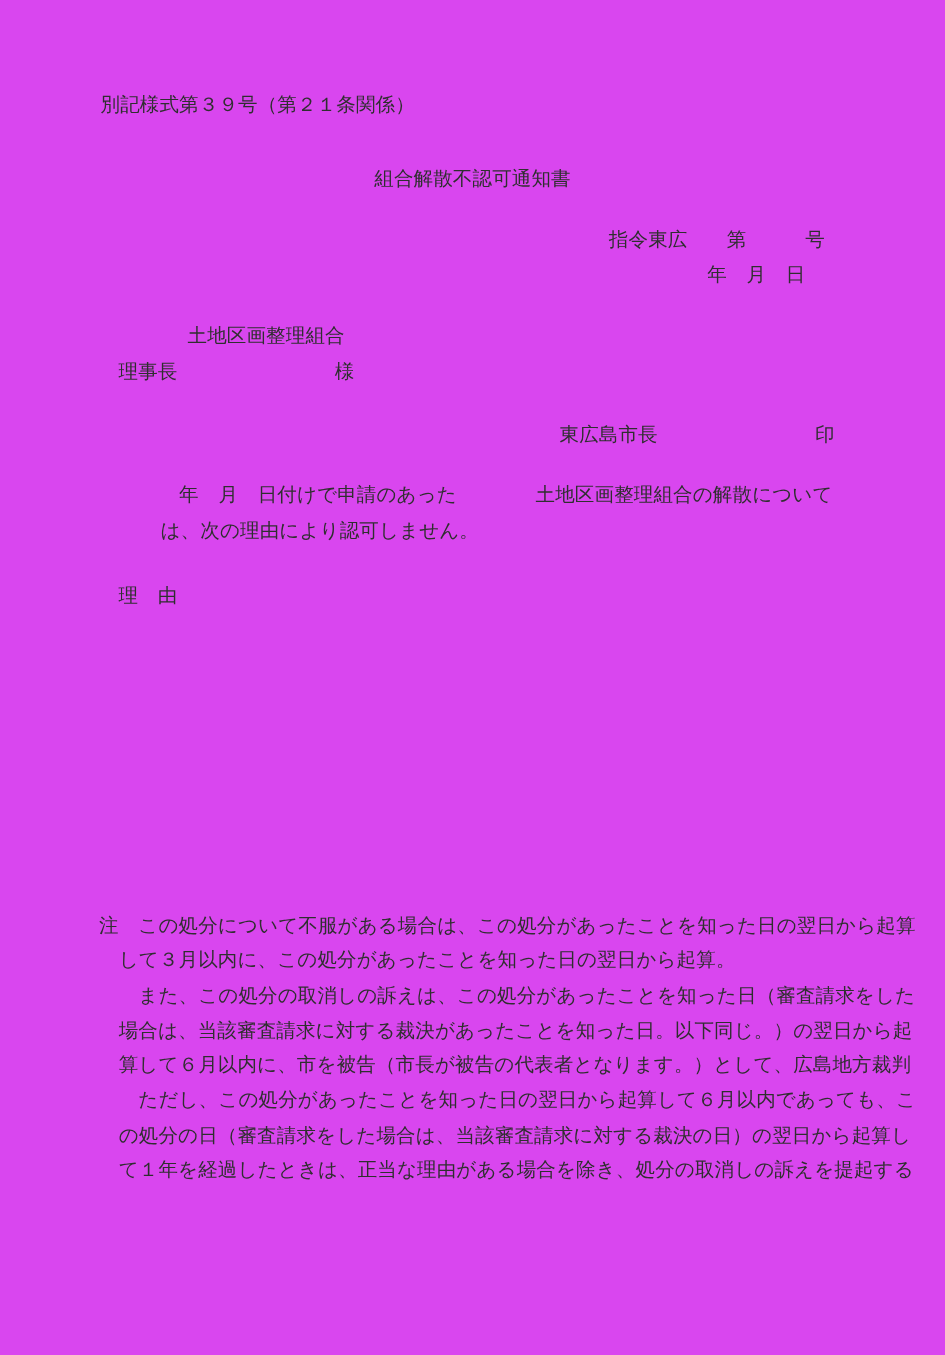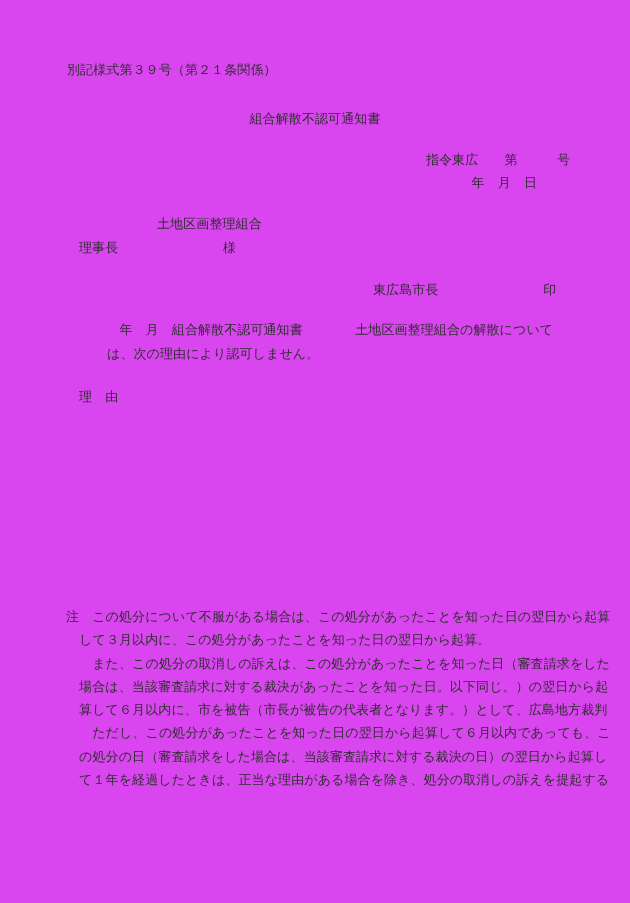--- a/index.html
+++ b/index.html
@@ -18,23 +18,23 @@
     overflow: hidden;
   }
   .line {
     position: absolute;
     white-space: pre;
     line-height: 23px;
     letter-spacing: 0.1px;
   }
   .form-number   { left: 67px;  top: 58px; }
   .doc-title     { left: 0;     top: 107px; width: 630px; text-align: center; }
-  .directive     { right: 60px; top: 148px; }
+  .directive     { right: 80px; top: 148px; }
   .issue-date    { right: 93px; top: 171px; text-align: right; }
-  .org-line      { left: 125px; top: 212px; margin-left: 32px; }
+  .org-line      { left: 125px; top: 212px; }
   .addressee     { left: 79px;  top: 236px; }
   .issuer        { left: 373px; top: 278px; }
   .body-line-1   { left: 67px;  top: 318px; }
   .body-line-2   { left: 67px;  top: 342px; margin-left: 40px; }
   .reason-label  { left: 79px;  top: 385px; }
   .note-block {
     position: absolute;
     left: 66px;
     top: 605px;
     right: 20px;
@@ -57,21 +57,21 @@
   <div class="line directive">指令東広　　第　　　号</div>
 
   <div class="line issue-date">年　月　日</div>
 
   <div class="line org-line">土地区画整理組合</div>
 
   <div class="line addressee">理事長　　　　　　　　様</div>
 
   <div class="line issuer">東広島市長　　　　　　　　印</div>
 
-  <div class="line body-line-1">　　　　年　月　組合解散不認可通知書　　　　土地区画整理組合の解散について</div>
+  <div class="line body-line-1">　　　　年　月　日付けで申請のあった　　　　土地区画整理組合の解散について</div>
 
   <div class="line body-line-2">は、次の理由により認可しません。</div>
 
   <div class="line reason-label">理　由</div>
 
   <div class="note-block">
     <div class="note-line">注　この処分について不服がある場合は、この処分があったことを知った日の翌日から起算</div>
     <div class="note-line">　して３月以内に、この処分があったことを知った日の翌日から起算。</div>
     <div class="note-line">　　また、この処分の取消しの訴えは、この処分があったことを知った日（審査請求をした</div>
     <div class="note-line">　場合は、当該審査請求に対する裁決があったことを知った日。以下同じ。）の翌日から起</div>

